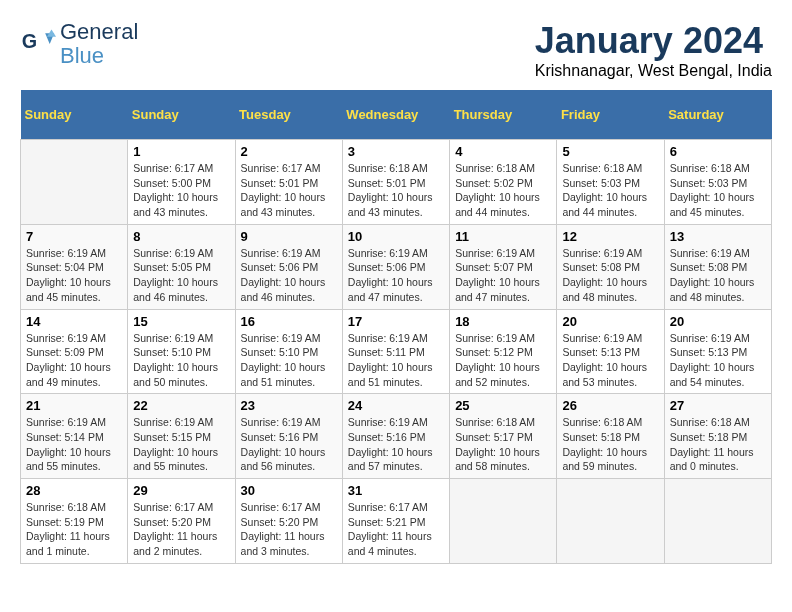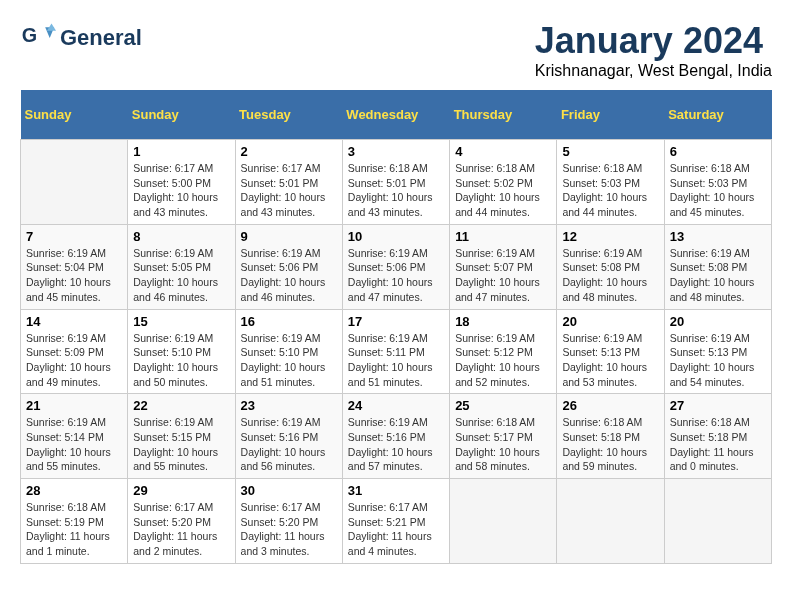--- a/index.html
+++ b/index.html
@@ -15,21 +15,21 @@
       justify-content: space-between;
       align-items: flex-start;
       margin-bottom: 10px;
     }
     .logo {
       display: flex;
       align-items: center;
     }
     .logo-text {
       font-size: 22px;
-      font-weight: bold;
+      font-weight: normal;
       color: #1a3a5c;
       line-height: 1.1;
     }
     .logo-text span {
       color: #4a90c4;
     }
     .logo-icon {
       width: 36px;
       height: 36px;
       margin-right: 4px;
@@ -91,20 +91,21 @@
 
 <div class="header-area">
   <div class="logo">
     <svg class="logo-icon" viewBox="0 0 40 40" xmlns="http://www.w3.org/2000/svg">
       <text x="2" y="24" font-size="22" font-weight="bold" fill="#1a3a5c">G</text>
       <polygon points="28,8 38,8 33,20" fill="#4a90c4"></polygon>
       <polygon points="30,12 40,12 35,4" fill="#7ab8e0"></polygon>
     </svg>
     <div class="logo-text">
       <div>General</div>
+      <div><span>Blue</span></div>
     </div>
   </div>
   <div class="title-block">
     <div class="main-title">January 2024</div>
     <div class="subtitle">Krishnanagar, West Bengal, India</div>
   </div>
 </div>
 
 <table>
   <thead>

